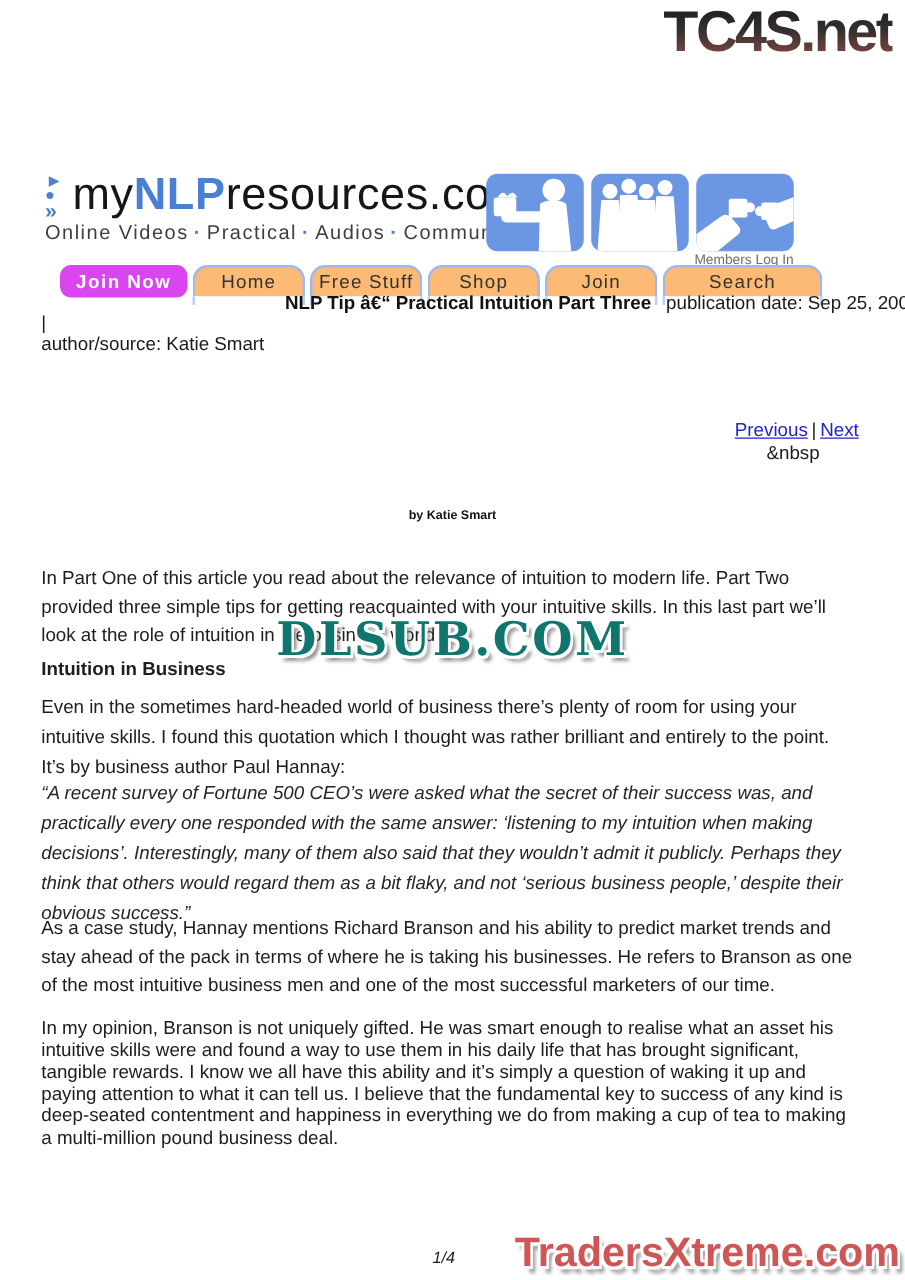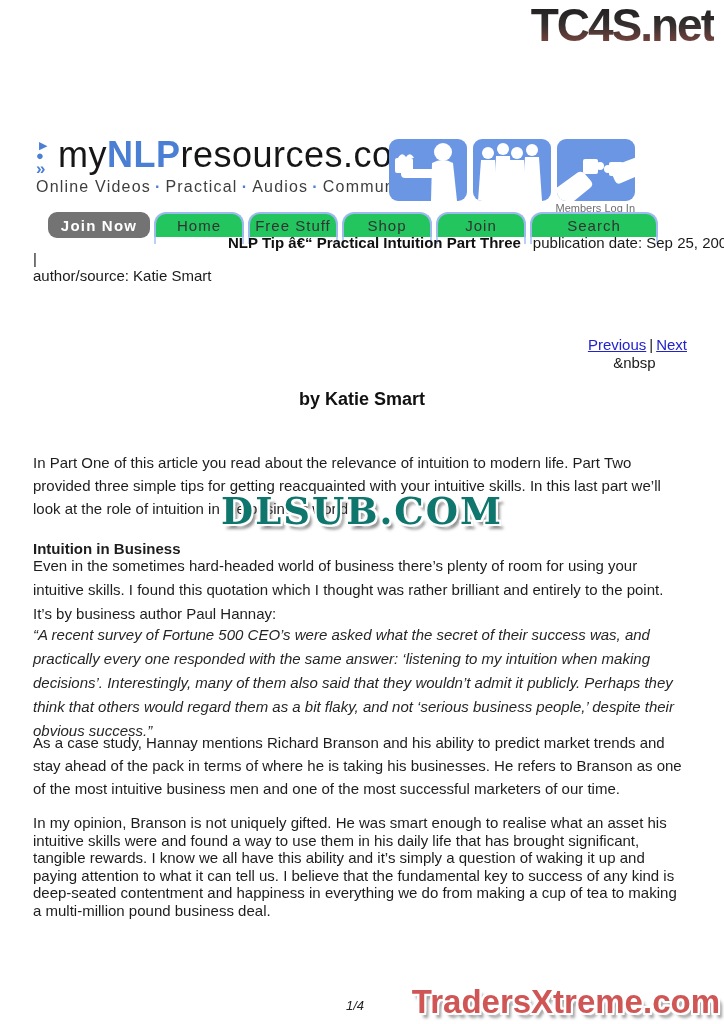--- a/index.html
+++ b/index.html
@@ -33,28 +33,28 @@
   
   .panel-block { position:absolute; left:389px; top:139px; width:246px; }
   .panel-row { display:flex; gap:6px; }
   .panel { width:78px; height:62px; background:#6b96e3; border-radius:9px; overflow:hidden; }
   .panel svg { display:block; width:100%; height:100%; }
   .members { text-align:right; font-size:11px; color:#6e6e6e; margin-top:1px; cursor:pointer; }
 
   
   .nav { position:absolute; left:48px; top:212px; display:flex; align-items:flex-start; }
   .join {
-    width:102px; height:26px; background:#737373; color:#fff; border-radius:9px;
+    width:102px; height:26px; background:#d946ef; color:#fff; border-radius:9px;
     font-size:15px; font-weight:700; letter-spacing:1.2px;
     display:flex; align-items:center; justify-content:center; cursor:pointer;
   }
   .tab {
     position:relative; margin-left:4px; width:90px; height:25px;
     border:2px solid #9db9ee; border-bottom:none; border-radius:12px 12px 0 0;
-    background:#22c55e; font-size:15px; color:#333; letter-spacing:1px;
+    background:#fdba74; font-size:15px; color:#333; letter-spacing:1px;
     display:flex; align-items:center; justify-content:center; cursor:pointer;
   }
   .tab::after {
     content:""; position:absolute; top:100%; left:-2px; right:-2px; height:7px;
     border-left:2px solid #bcd0f5; border-right:2px solid #bcd0f5;
   }
   .tab.search { width:128px; }
 
   
   .title-line { position:absolute; left:228px; top:234px; font-size:15px; white-space:nowrap; color:#111; }
@@ -62,27 +62,27 @@
   .title-line .pubdate { margin-left:12px; font-weight:400; color:#1a1a1a; }
   .pipe-line { position:absolute; left:33px; top:250px; font-size:15px; color:#1a1a1a; }
   .author-line { position:absolute; left:33px; top:267px; font-size:15px; color:#1a1a1a; }
 
   
   .pager { position:absolute; right:37px; top:336px; text-align:center; font-size:15px; line-height:18px; color:#1a1a1a; }
   .pager a { color:#2323cc; text-decoration:underline; cursor:pointer; }
   .pager .sep { padding:0 3px; }
   .pager .nbsp-line { padding-right:6px; }
 
-  .byline { position:absolute; left:0; top:389px; width:724px; text-align:center; font-size:18px; font-weight:700; color:#111; }
+  .byline { position:absolute; left:0; top:407px; width:724px; text-align:center; font-size:10px; font-weight:700; color:#111; }
 
   
   .copy { position:absolute; left:33px; width:651px; font-size:15px; color:#1d1d1d; }
   .p1 { top:451px; line-height:23px; }
   .p1 b { font-weight:400; }
-  .h-biz { top:527px; font-weight:700;margin-top:13px; }
+  .h-biz { top:527px; font-weight:700; }
   .p2 { top:554px; line-height:24px; }
   .pquote { top:623px; line-height:24px; font-style:italic; color:#262626; }
   .p3 { top:731px; line-height:23px; }
   .p4 { top:814px; line-height:17.5px; }
 
   
   .dlsub {
     position:absolute; top:489px; left:50%; transform:translateX(-50%);
     font-family:"DejaVu Serif", serif; font-weight:700; font-size:37px; letter-spacing:2px;
     color:#0f766e; white-space:nowrap; z-index:5;

